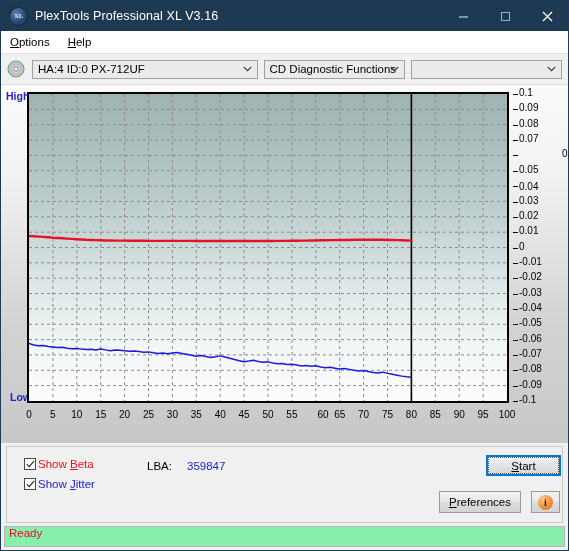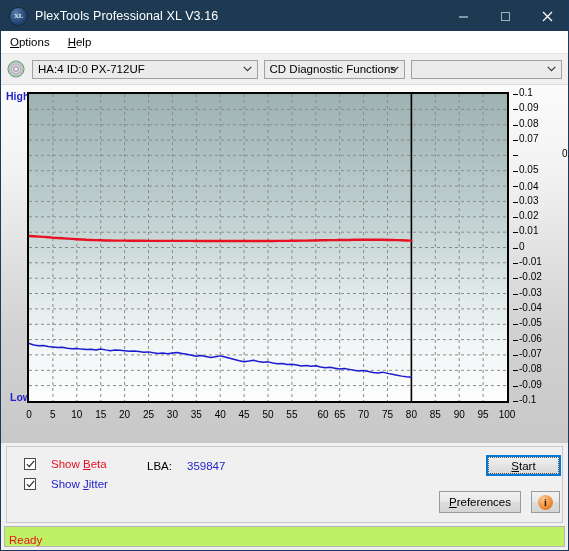--- a/index.html
+++ b/index.html
@@ -113,21 +113,21 @@
   .xtick-row{position:absolute;left:0;top:0;width:569px;height:20px;}
   .xlab{position:absolute;font-size:10px;color:#000;text-align:center;transform:translateX(-50%);}
   
   .controls{
     height:75px;min-height:75px;
     margin:3px 5px 0 5px;
     border:1px solid #c9c9c9;
     background:#f0f0f0;
     position:relative;
   }
-  .chk-row{position:absolute;display:flex;align-items:flex-start;gap:15px;}
+  .chk-row{position:absolute;display:flex;align-items:flex-start;gap:2px;}
   #chk-beta-row{left:17px;top:11px;}
   #chk-jitter-row{left:17px;top:31px;}
   .checkbox{
     width:12px;height:12px;box-sizing:border-box;
     border:1px solid #4a4a4a;background:#fff;
     display:flex;align-items:center;justify-content:center;
   }
   .checkbox svg{display:block;}
   .chk-label{font-size:11.5px;white-space:nowrap;}
   .chk-label.beta{color:#e81123;}
@@ -160,22 +160,22 @@
   }
   .info-circle{
     width:15px;height:15px;border-radius:50%;
     background:radial-gradient(circle at 35% 28%, #ffc890 0%, #f0903a 55%, #d0641a 100%);
     display:flex;align-items:center;justify-content:center;
     font-size:10px;font-weight:bold;font-family:"Liberation Serif", serif;color:#3a1d05;
   }
   
   .statusbar{
     height:19px;min-height:19px;margin:3px 3px 3px 3px;
-    border:1px solid #b4b4b4;background:#bef264;
-    display:flex;align-items:flex-end;
+    border:1px solid #b4b4b4;background:#86efac;
+    display:flex;align-items:flex-start;
   }
   #status-text{font-size:11.5px;color:#e81123;padding-left:4px;}
 </style>
 </head>
 <body>
 
 <div class="window">
 
   <div class="titlebar">
     <div class="app-icon">XL</div>

